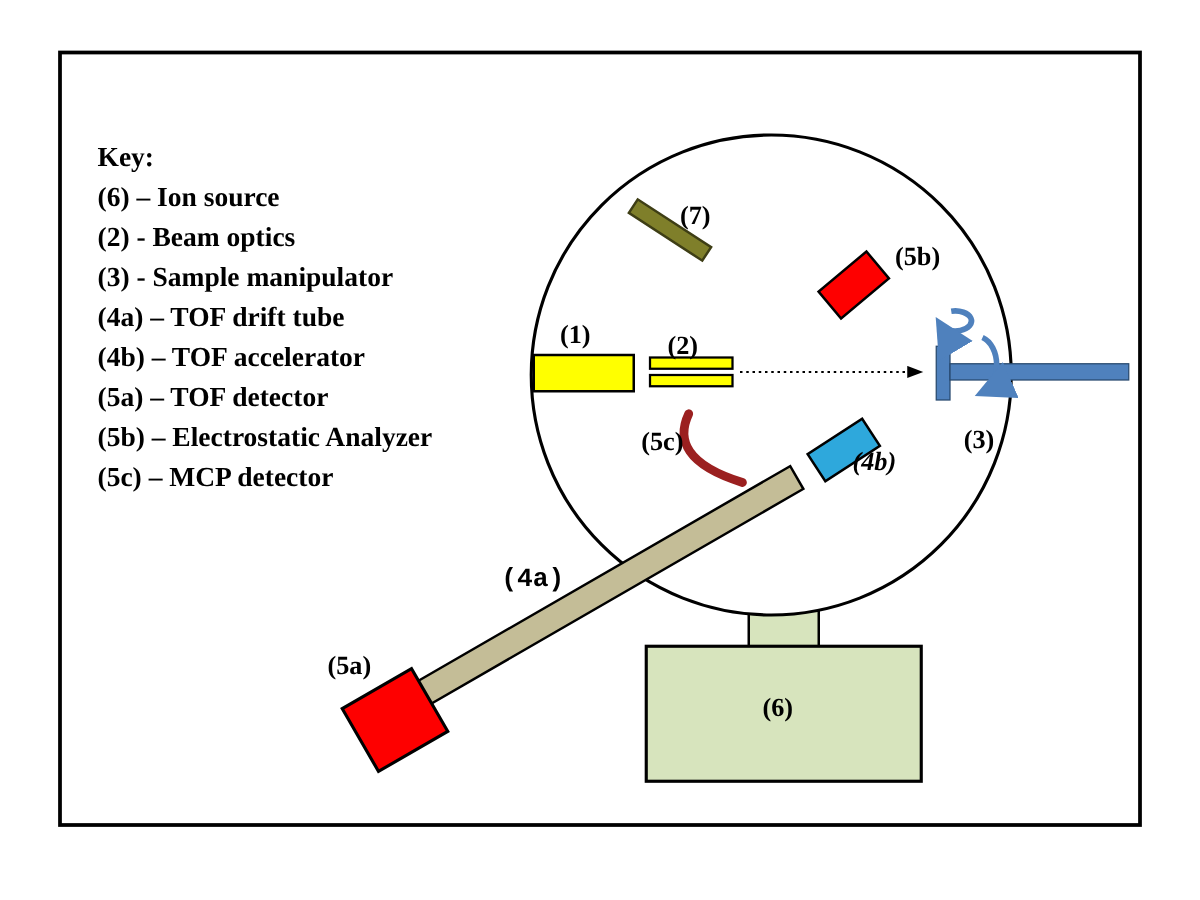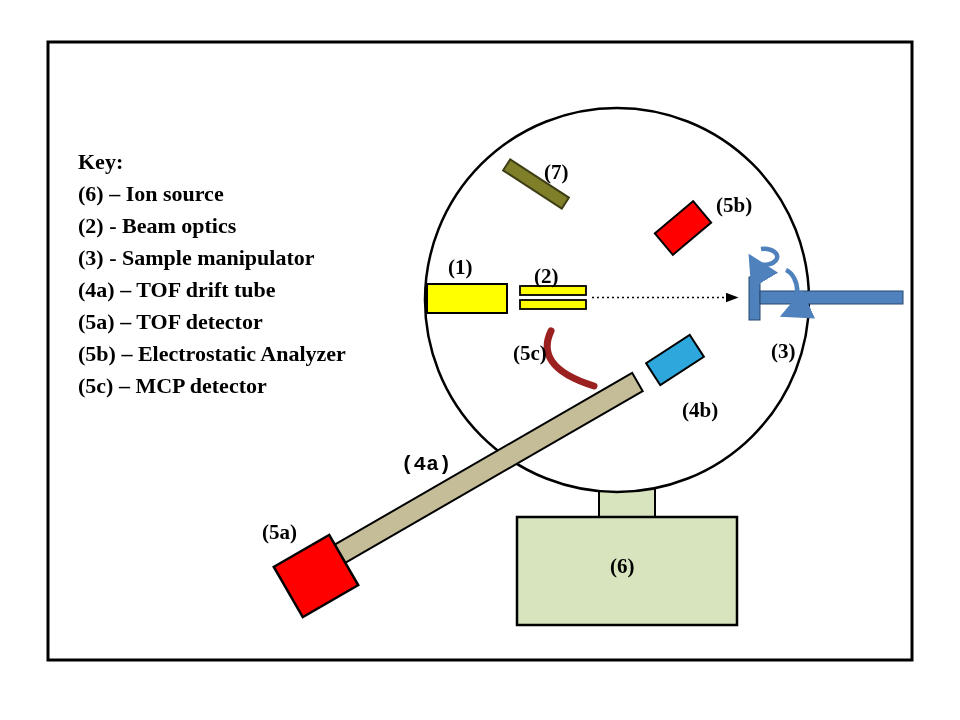--- a/index.html
+++ b/index.html
@@ -10,21 +10,20 @@
     overflow: hidden;
     font-family: "Liberation Serif", serif;
     color: #000;
   }
   .stage { position: absolute; left: 0; top: 0; width: 960px; height: 720px; }
   svg.diagram { position: absolute; left: 0; top: 0; }
   .key {
     position: absolute; left: 78px; top: 110px;
     font-size: 22px; font-weight: bold; line-height: 32px;
     white-space: nowrap;
-    margin-top: 36px;
   }
   .dlabel {
     position: absolute;
     font-size: 21px; font-weight: bold;
     white-space: nowrap;
   }
 </style>
 </head>
 <body>
 
@@ -73,29 +72,30 @@
 
     <rect x="501" y="177.5" width="70" height="13" transform="rotate(33 536 184)" stroke="#3E3E15" stroke-width="2" fill="#7F7F2A"></rect>
   </svg>
 
   <div class="key">
     <div>Key:</div>
     <div>(6) – Ion source</div>
     <div>(2) - Beam optics</div>
     <div>(3) - Sample manipulator</div>
     <div>(4a) – TOF drift tube</div>
+    <div>(4b) – TOF accelerator</div>
     <div>(5a) – TOF detector</div>
     <div>(5b) – Electrostatic Analyzer</div>
     <div>(5c) – MCP detector</div>
   </div>
 
   <div class="dlabel" style="left:448px; top:255px;">(1)</div>
   <div class="dlabel" style="left:534px; top:264px;">(2)</div>
   <div class="dlabel" style="left:544px; top:160px;">(7)</div>
   <div class="dlabel" style="left:688px; top:193px;margin-left:28px;">(5b)</div>
   <div class="dlabel" style="left:771px; top:339px;">(3)</div>
   <div class="dlabel" style="left:513px; top:341px;">(5c)</div>
-  <div class="dlabel" style="left:682px; top:398px;">(4b)</div>
+  <div class="dlabel" style="left:682px; top:357px;font-style:italic;">(4b)</div>
   <div class="dlabel" style="left:401px; top:453px;font-family:Liberation Mono, monospace;">(4a)</div>
   <div class="dlabel" style="left:262px; top:520px;">(5a)</div>
   <div class="dlabel" style="left:610px; top:554px;">(6)</div>
 
 </div>
 
 </body></html>

